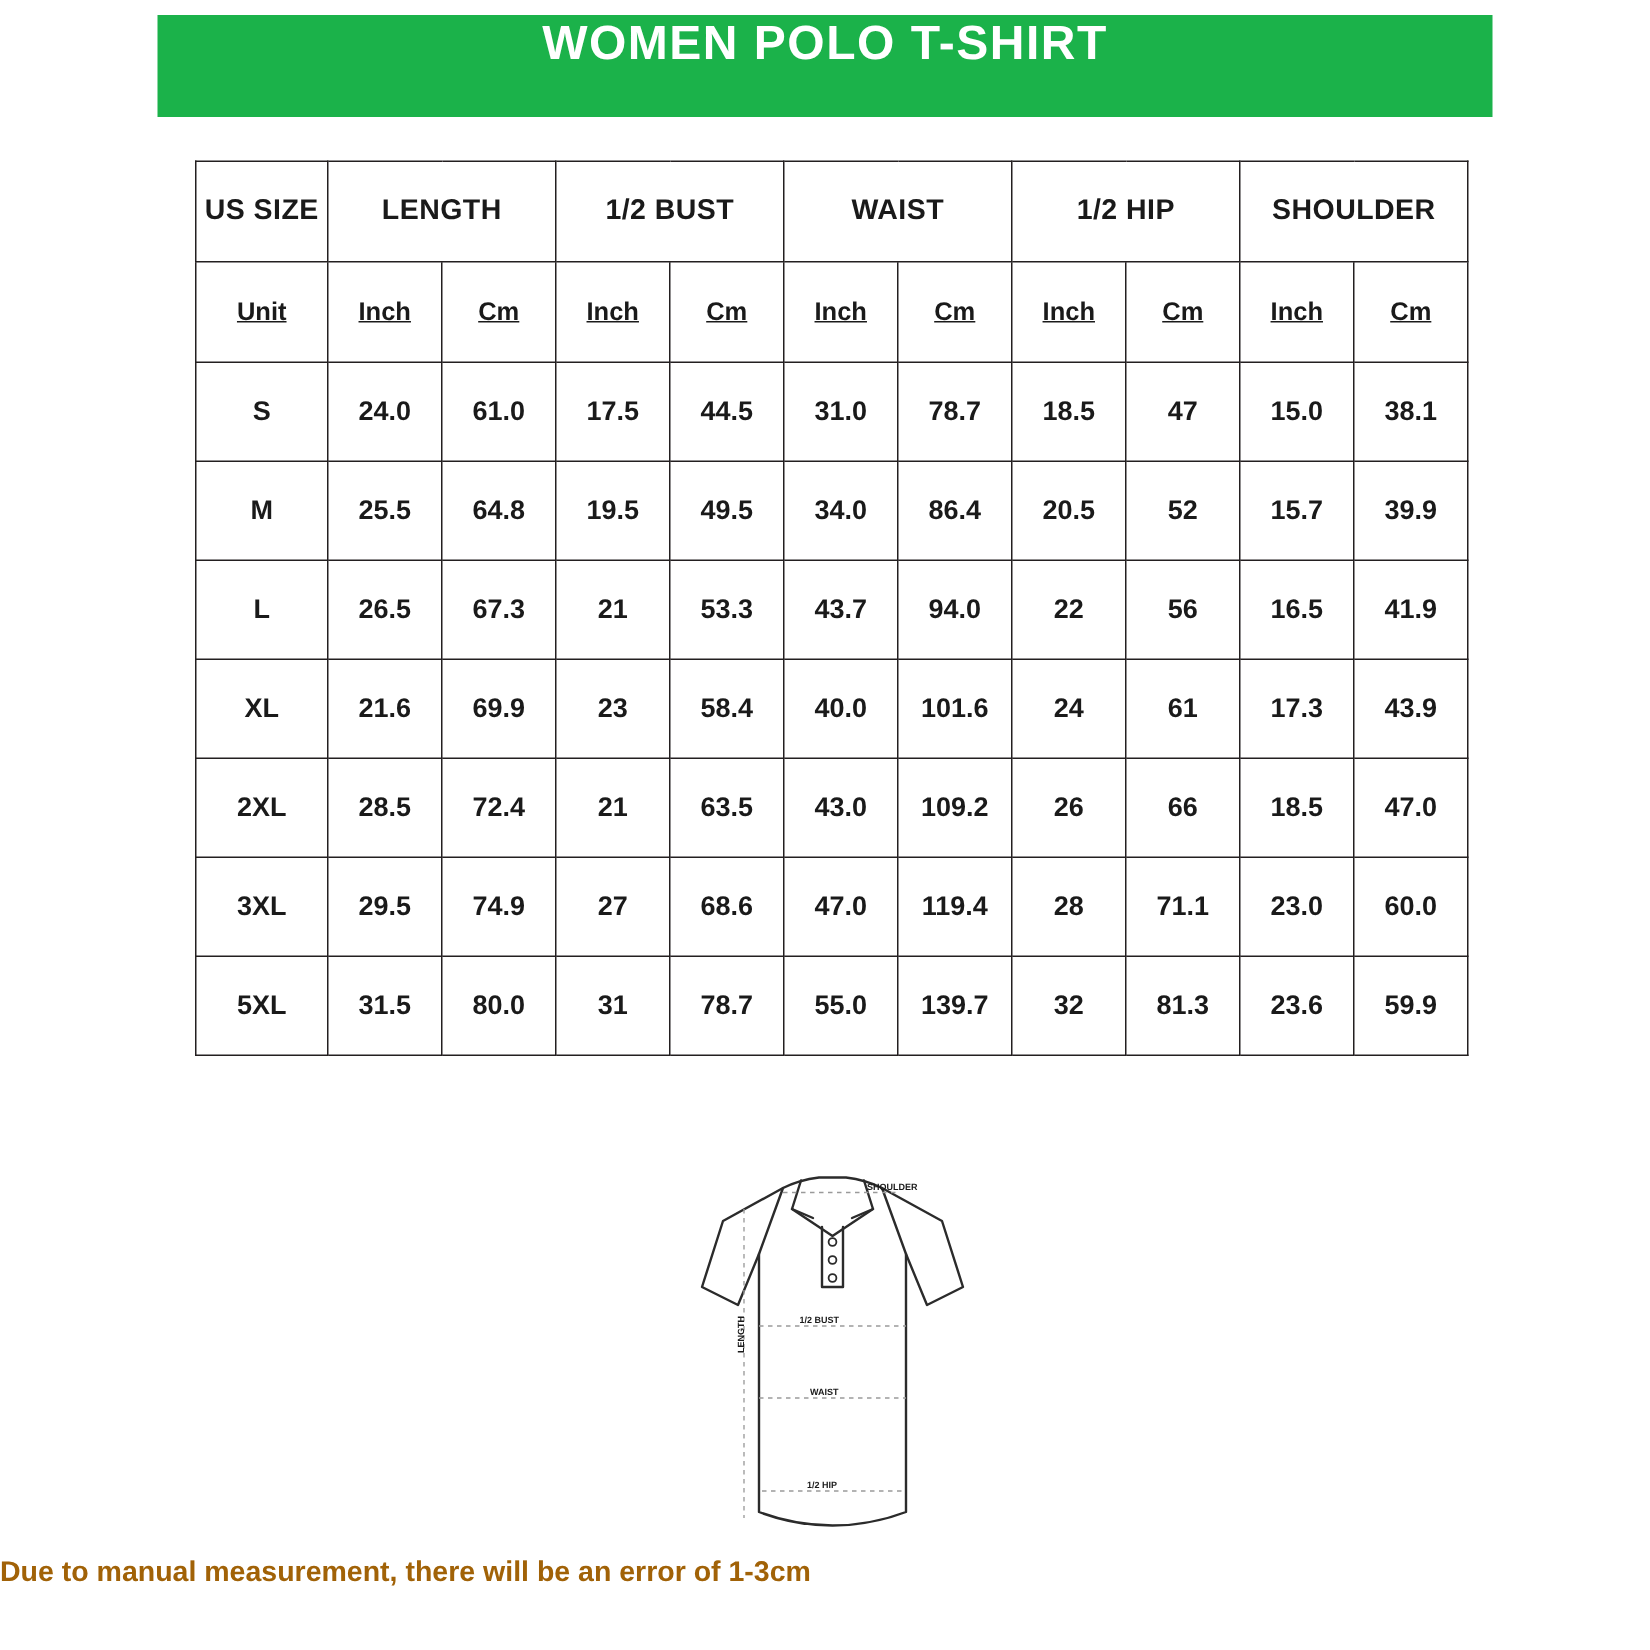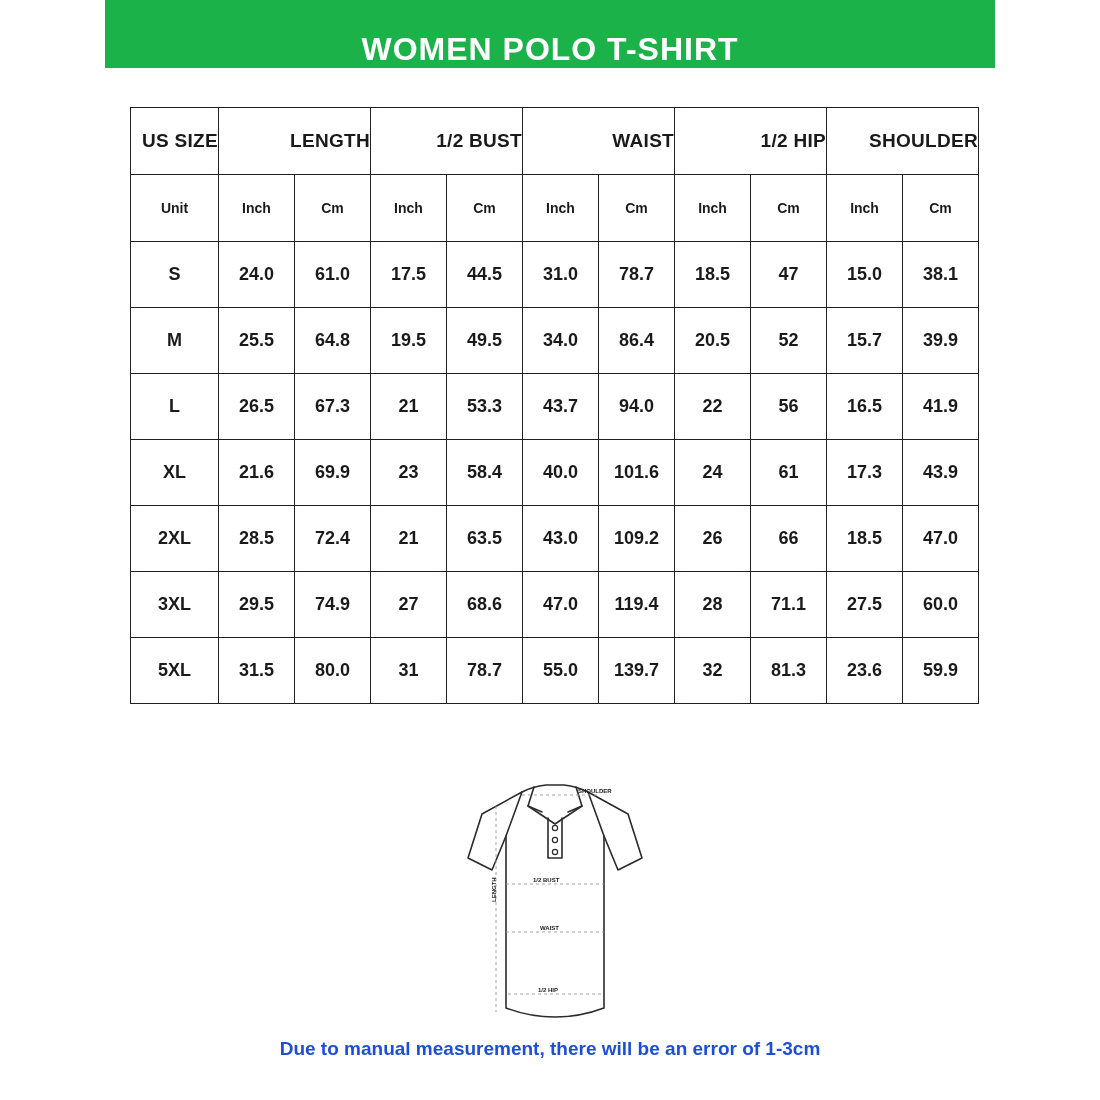--- a/index.html
+++ b/index.html
@@ -18,26 +18,26 @@
     position: relative;
     width: 1100px;
     height: 1100px;
     box-sizing: border-box;
   }
 
   
   .banner {
     position: absolute;
     left: 105px;
-    top: 0;
+    top: 10px;
     width: 890px;
     height: 68px;
     background: #1bb24a;
     display: flex;
-    align-items: flex-end;
+    align-items: flex-start;
     justify-content: center;
   }
   .banner-title {
     color: #ffffff;
     font-size: 32px;
     font-weight: bold;
     letter-spacing: 1px;
     white-space: nowrap;
   }
 
@@ -62,25 +62,25 @@
     padding: 0;
   }
   
   col.c-size  { width: 88px; }
   col.c-unit  { width: 76px; }
 
   tr.row-group th {
     height: 66px;
     font-size: 19px;
     letter-spacing: 0.3px;
-    text-align: right;
   }
   tr.row-unit td {
     height: 66px;
-    font-size: 14px;
+    font-size: 17px;
+    text-decoration: underline;
   }
   tr.row-data td {
     height: 65px;
     font-size: 18px;
   }
   td.size-cell, th.size-head {
     font-size: 18px;
   }
 
   
@@ -91,22 +91,22 @@
     width: 250px;
     height: 270px;
   }
 
   
   .note {
     position: absolute;
     left: 0;
     right: 0;
     top: 1038px;
-    text-align: center;
-    color: #1d4ed8;
+    text-align: left;
+    color: #a16207;
     font-size: 19px;
     font-weight: bold;
   }
 </style>
 </head>
 <body>
 
 <div class="page">
 
   <div class="banner">
@@ -224,21 +224,21 @@
         <tr class="row-data">
           <td class="size-cell">3XL</td>
           <td>29.5</td>
           <td>74.9</td>
           <td>27</td>
           <td>68.6</td>
           <td>47.0</td>
           <td>119.4</td>
           <td>28</td>
           <td>71.1</td>
-          <td>27.5</td>
+          <td>23.0</td>
           <td>60.0</td>
         </tr>
 
 
         <tr class="row-data">
           <td class="size-cell">5XL</td>
           <td>31.5</td>
           <td>80.0</td>
           <td>31</td>
           <td>78.7</td>

